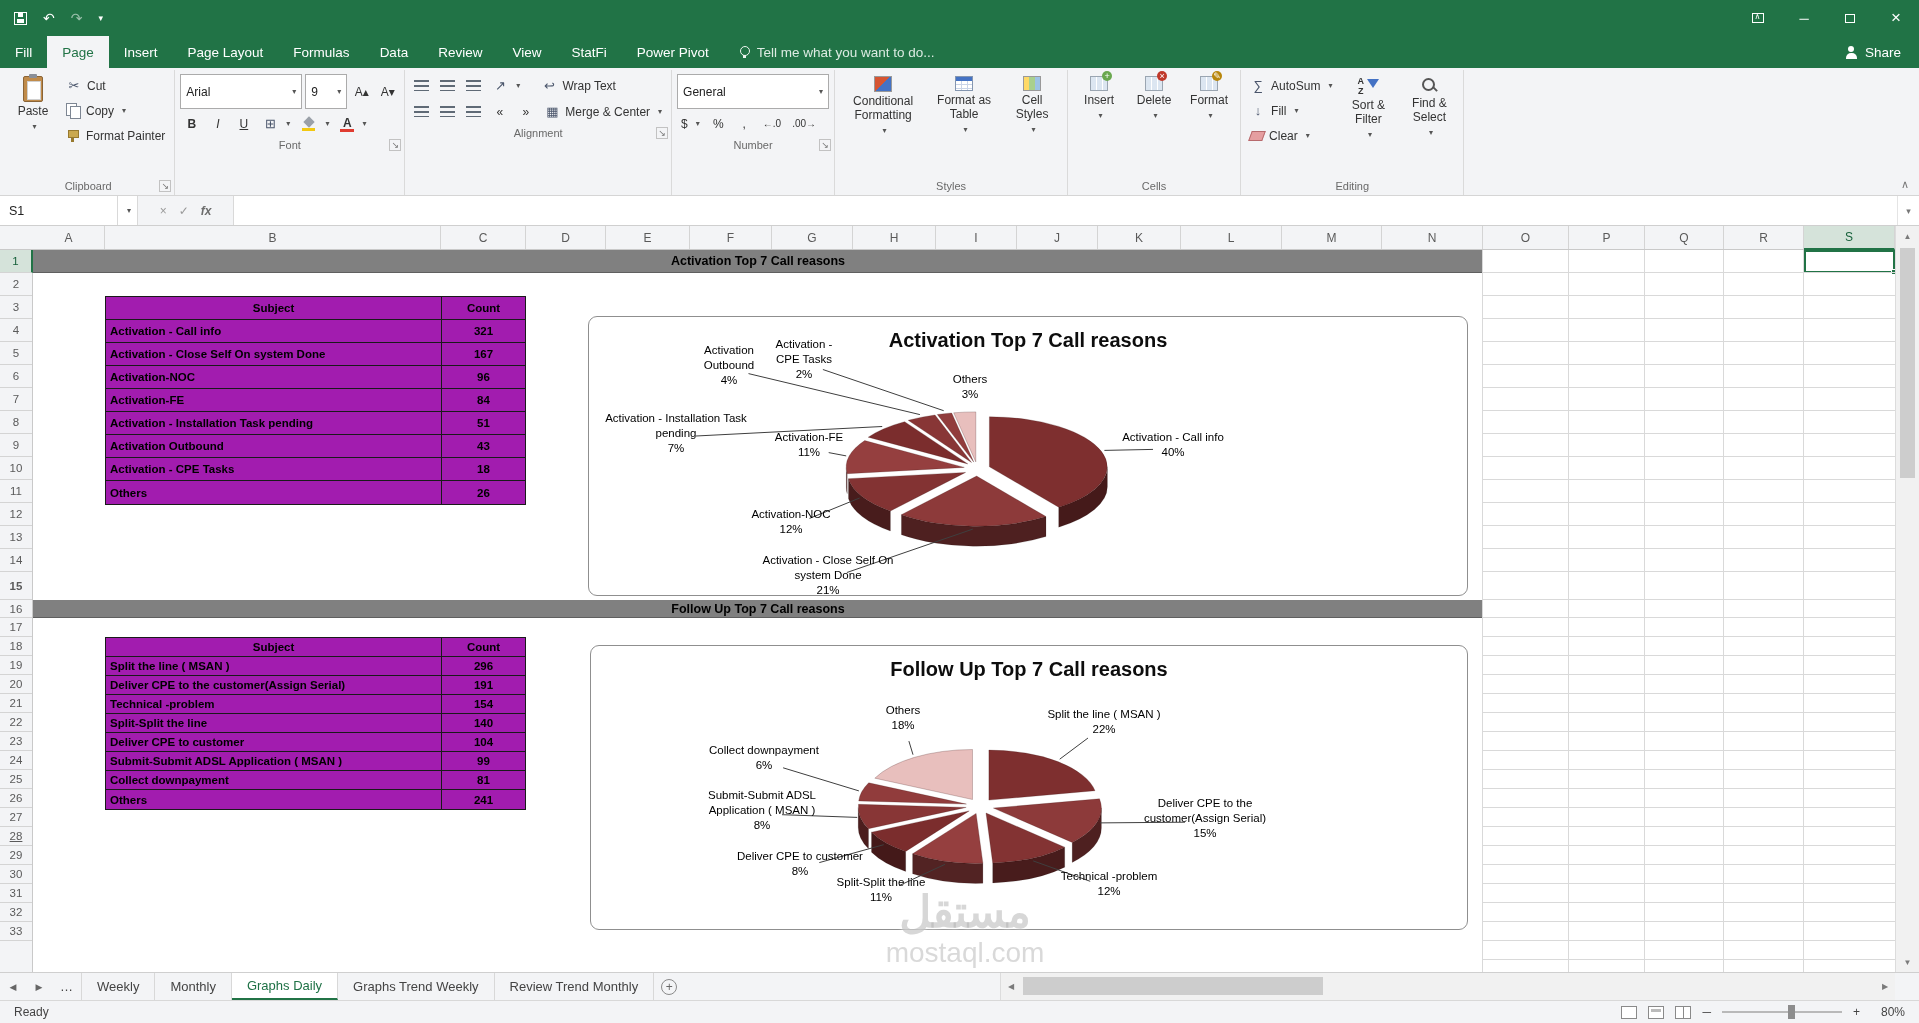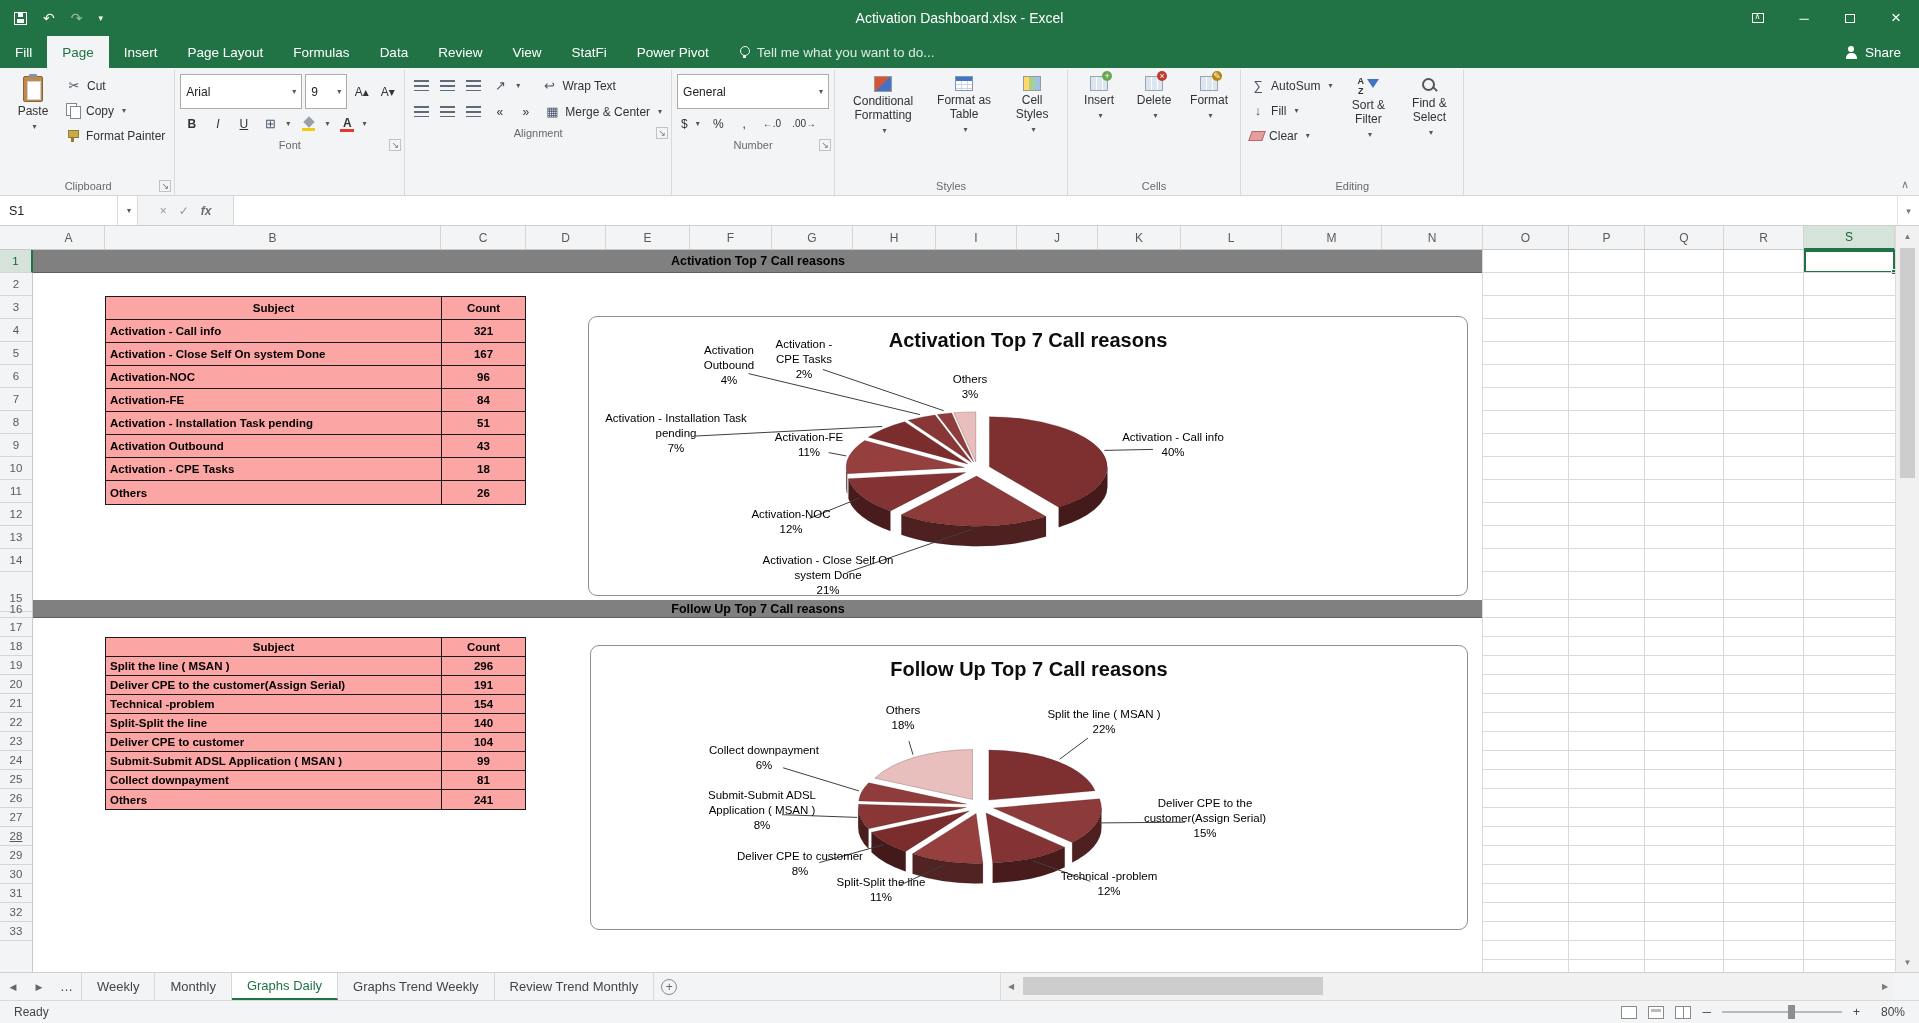--- a/index.html
+++ b/index.html
@@ -124,21 +124,21 @@
   .rowh.sel{background:#d5e3da;color:#17613b;border-right:2px solid #217346;width:33px;}
   .grid{position:absolute;left:33px;top:24px;width:1862px;height:722px;background:#fff;overflow:hidden;}
   .gl-h{position:absolute;height:1px;background:#d9d9d9;}
   .gl-v{position:absolute;width:1px;background:#d9d9d9;}
   .band{position:absolute;left:0;width:1450px;background:#808080;color:#000;font-weight:bold;
     font-size:12.5px;display:flex;align-items:center;justify-content:center;border-bottom:1px solid #5f5f5f;}
   .selbox{position:absolute;border:2px solid #217346;background:transparent;}
   .selbox .handle{position:absolute;right:-4px;bottom:-4px;width:6px;height:6px;background:#217346;border:1px solid #fff;}
 
   
-  .xtable{position:absolute;left:72px;width:421px;border:1px solid #1a1a1a;background:#fca5a5;}
+  .xtable{position:absolute;left:72px;width:421px;border:1px solid #1a1a1a;background:#a21caf;}
   .xtr{display:flex;}
   .xtd{border-bottom:1px solid #1a1a1a;display:flex;align-items:center;font-size:11.5px;font-weight:bold;color:#000;}
   .xtd.subj{width:336px;border-right:1px solid #1a1a1a;padding-left:4px;}
   .xtd.cnt{width:83px;justify-content:center;}
   .xtr.head .xtd{justify-content:center;padding-left:0;}
   .xtr:last-child .xtd{border-bottom:none;}
 
   
   .chart{position:absolute;background:#fff;border:1px solid #8f8f8f;border-radius:9px;}
   .chart-title{position:absolute;left:0;right:0;top:12px;text-align:center;font-weight:bold;
@@ -193,21 +193,20 @@
 
 <div class="app">
 
   <div class="titlebar">
     <div class="qat">
       <span class="i-floppy"></span>
       <span class="gi-w">↶</span>
       <span class="gi-w dim">↷</span>
       <span class="gi-w" style="font-size:9px">▾</span>
     </div>
-    <div class="tb-title">Activation Dashboard.xlsx - Excel</div>
     <div class="win-controls">
       <div class="win-btn">
           <span class="i-ribbonopts"></span>
         </div>
       <div class="win-btn">─</div>
       <div class="win-btn">
           <span class="i-maximize"></span>
         </div>
       <div class="win-btn" style="font-size:17px">×</div>
     </div>
@@ -508,21 +507,21 @@
         <div class="rowh" style="top: 92px; height: 23px;">5</div>
         <div class="rowh" style="top: 115px; height: 23px;">6</div>
         <div class="rowh" style="top: 138px; height: 23px;">7</div>
         <div class="rowh" style="top: 161px; height: 23px;">8</div>
         <div class="rowh" style="top: 184px; height: 23px;">9</div>
         <div class="rowh" style="top: 207px; height: 23px;">10</div>
         <div class="rowh" style="top: 230px; height: 23px;">11</div>
         <div class="rowh" style="top: 253px; height: 23px;">12</div>
         <div class="rowh" style="top: 276px; height: 23px;">13</div>
         <div class="rowh" style="top: 299px; height: 23px;">14</div>
-        <div class="rowh" style="top: 334px; height: 28px;">15</div>
+        <div class="rowh" style="top: 322px; height: 28px; font-weight: bold;">15</div>
         <div class="rowh" style="top: 350px; height: 18px;">16</div>
         <div class="rowh" style="top: 368px; height: 19px;">17</div>
         <div class="rowh" style="top: 387px; height: 19px;">18</div>
         <div class="rowh" style="top: 406px; height: 19px;">19</div>
         <div class="rowh" style="top: 425px; height: 19px;">20</div>
         <div class="rowh" style="top: 444px; height: 19px;">21</div>
         <div class="rowh" style="top: 463px; height: 19px;">22</div>
         <div class="rowh" style="top: 482px; height: 19px;">23</div>
         <div class="rowh" style="top: 501px; height: 19px;">24</div>
         <div class="rowh" style="top: 520px; height: 19px;">25</div>
@@ -766,14 +765,18 @@
       <span class="vicon v3"></span>
       <span>─</span>
       <span class="zoom-slider">
           <span class="zoom-thumb"></span>
         </span>
       <span>+</span>
       <span class="zoom-pct">80%</span>
     </div>
   </div>
 
+  <div class="watermark">
+    <div class="ar">مستقل</div>
+    <div class="la">mostaql.com</div>
+  </div>
 
 </div>
 
 </body></html>

